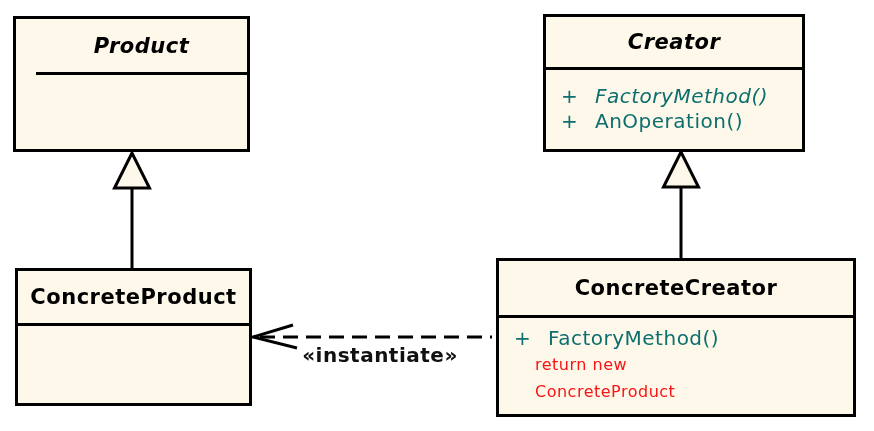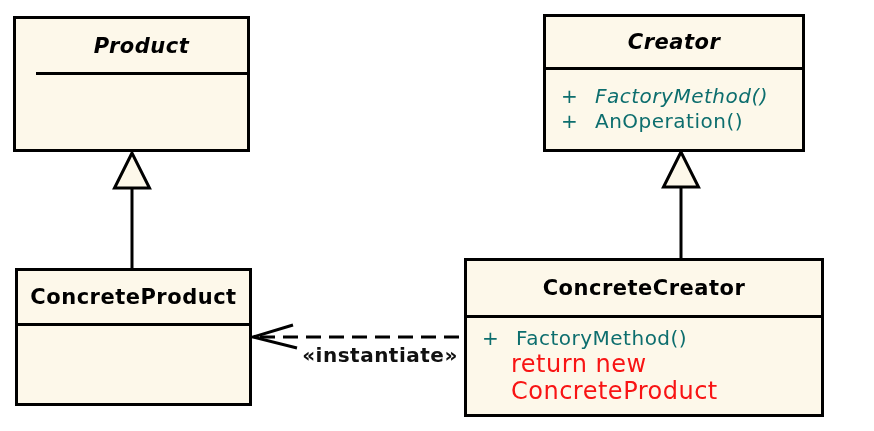--- a/index.html
+++ b/index.html
@@ -51,35 +51,34 @@
     width: 49px;
     padding-left: 15px;
     flex: 0 0 49px;
   }
   .method-name { letter-spacing: 0.5px; text-align: right; }
   .method-name.italic { font-style: italic; }
   .note-line {
     height: 27px;
     line-height: 27px;
     padding-left: 36px;
-    font-size: 24px;
+    font-size: 16px;
     letter-spacing: 0.5px;
     color: var(--c-note-text, #f81414);
     white-space: nowrap;
-    margin-left: 8px;
   }
   
   #box-product          { left: 13px;  top: 16px;  width: 237px; height: 136px; padding-left: 20px; }
   #box-product .title-compartment          { height: 53px; }
   #box-creator          { left: 543px; top: 14px;  width: 262px; height: 138px; }
   #box-creator .title-compartment          { height: 50px; }
   #box-creator .body-compartment           { padding-top: 13px; }
   #box-concrete-product { left: 15px;  top: 268px; width: 237px; height: 138px; }
   #box-concrete-product .title-compartment { height: 52px; }
-  #box-concrete-creator { left: 464px; top: 258px; width: 360px; height: 159px; }
+  #box-concrete-creator { left: 496px; top: 258px; width: 360px; height: 159px; }
   #box-concrete-creator .title-compartment { height: 54px; }
   #box-concrete-creator .body-compartment  { padding-top: 6px; }
   #box-concrete-creator .method-row        { height: 27px; }
 
   .instantiate-label {
     position: absolute;
     left: 285px;
     top: 343px;
     width: 190px;
     text-align: center;

